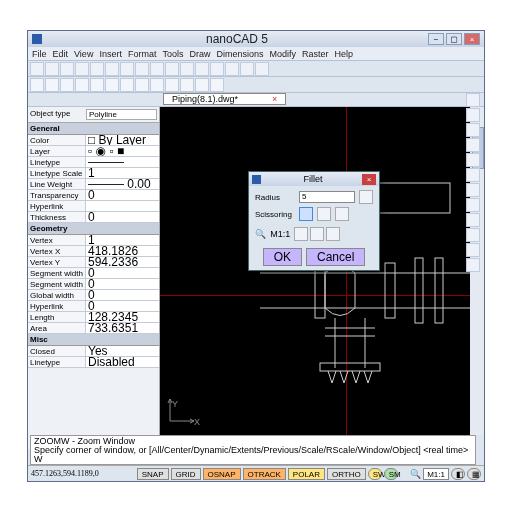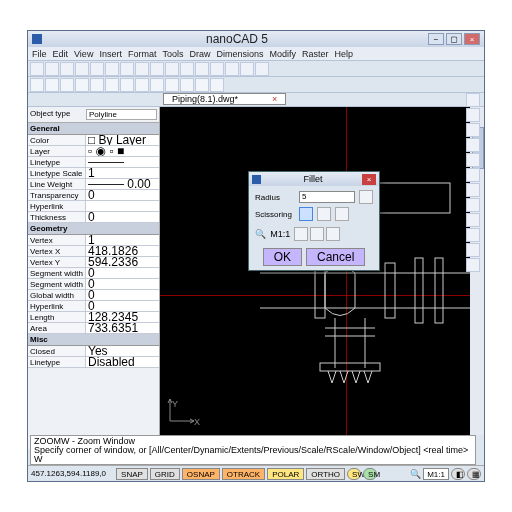--- a/index.html
+++ b/index.html
@@ -30,21 +30,21 @@
 .vscroll{position:absolute;right:0;top:0;width:14px;bottom:14px;background:#e4e9f2;}
 .vscroll::before{content:"";position:absolute;top:20px;left:2px;width:10px;height:40px;background:#c0cbe0;border:1px solid #8a9db8;}
 .layouttabs{position:absolute;bottom:0;left:0;right:14px;height:14px;background:#e4e9f2;display:flex;align-items:center;}
 .ltbtn{width:12px;height:12px;background:#f0f3f8;border:1px solid #aaa;display:flex;align-items:center;justify-content:center;font-size:7px;}
 .ltab{padding:0 6px;border:1px solid #888;background:#f8f8f8;font-size:8px;height:12px;line-height:12px;}
 .ltab.active{background:#fff;font-weight:bold;}
 .vtoolbar{position:absolute;right:2px;top:62px;width:16px;display:flex;flex-direction:column;gap:1px;}
 .vtoolbar .tbtn{width:14px;height:14px;}
 .cmdline{position:absolute;bottom:16px;left:2px;right:8px;height:30px;background:#fff;border:1px solid #999;padding:1px 3px;font-family:monospace;font-size:8px;line-height:9px;overflow:hidden;}
 .statusbar{position:absolute;bottom:0;left:0;right:0;height:16px;background:#dde5ee;display:flex;align-items:center;padding:0 3px;gap:2px;border-top:1px solid #aaa;}
-.coord{font-size:8px;margin-right:8px;}
+.coord{font-size:8px;margin-right:36px;font-family:Liberation Serif, serif;}
 .sbtn{padding:0 4px;height:12px;border:1px solid #888;font-size:8px;line-height:11px;}
 .sbtn.y{background:#ffe680;}
 .sbtn.o{background:#ffb366;}
 .sbtn.g{background:#e0e0e0;}
 .sbtn.gr{background:#a8e0a8;}
 .sbtn.sm{width:14px;text-align:center;border-radius:6px;}
 .sbspacer{flex:1;}
 .scalebox{background:#fff;border:1px solid #888;padding:0 3px;height:12px;font-size:8px;line-height:11px;}
 .dialog{position:absolute;top:140px;left:220px;width:132px;background:#dde5ee;border:1px solid #466;box-shadow:2px 2px 6px rgba(0,0,0,0.4);}
 .dtitle{height:14px;background:linear-gradient(#e6ecf5,#c8d4e6);display:flex;align-items:center;padding:0 3px;}

